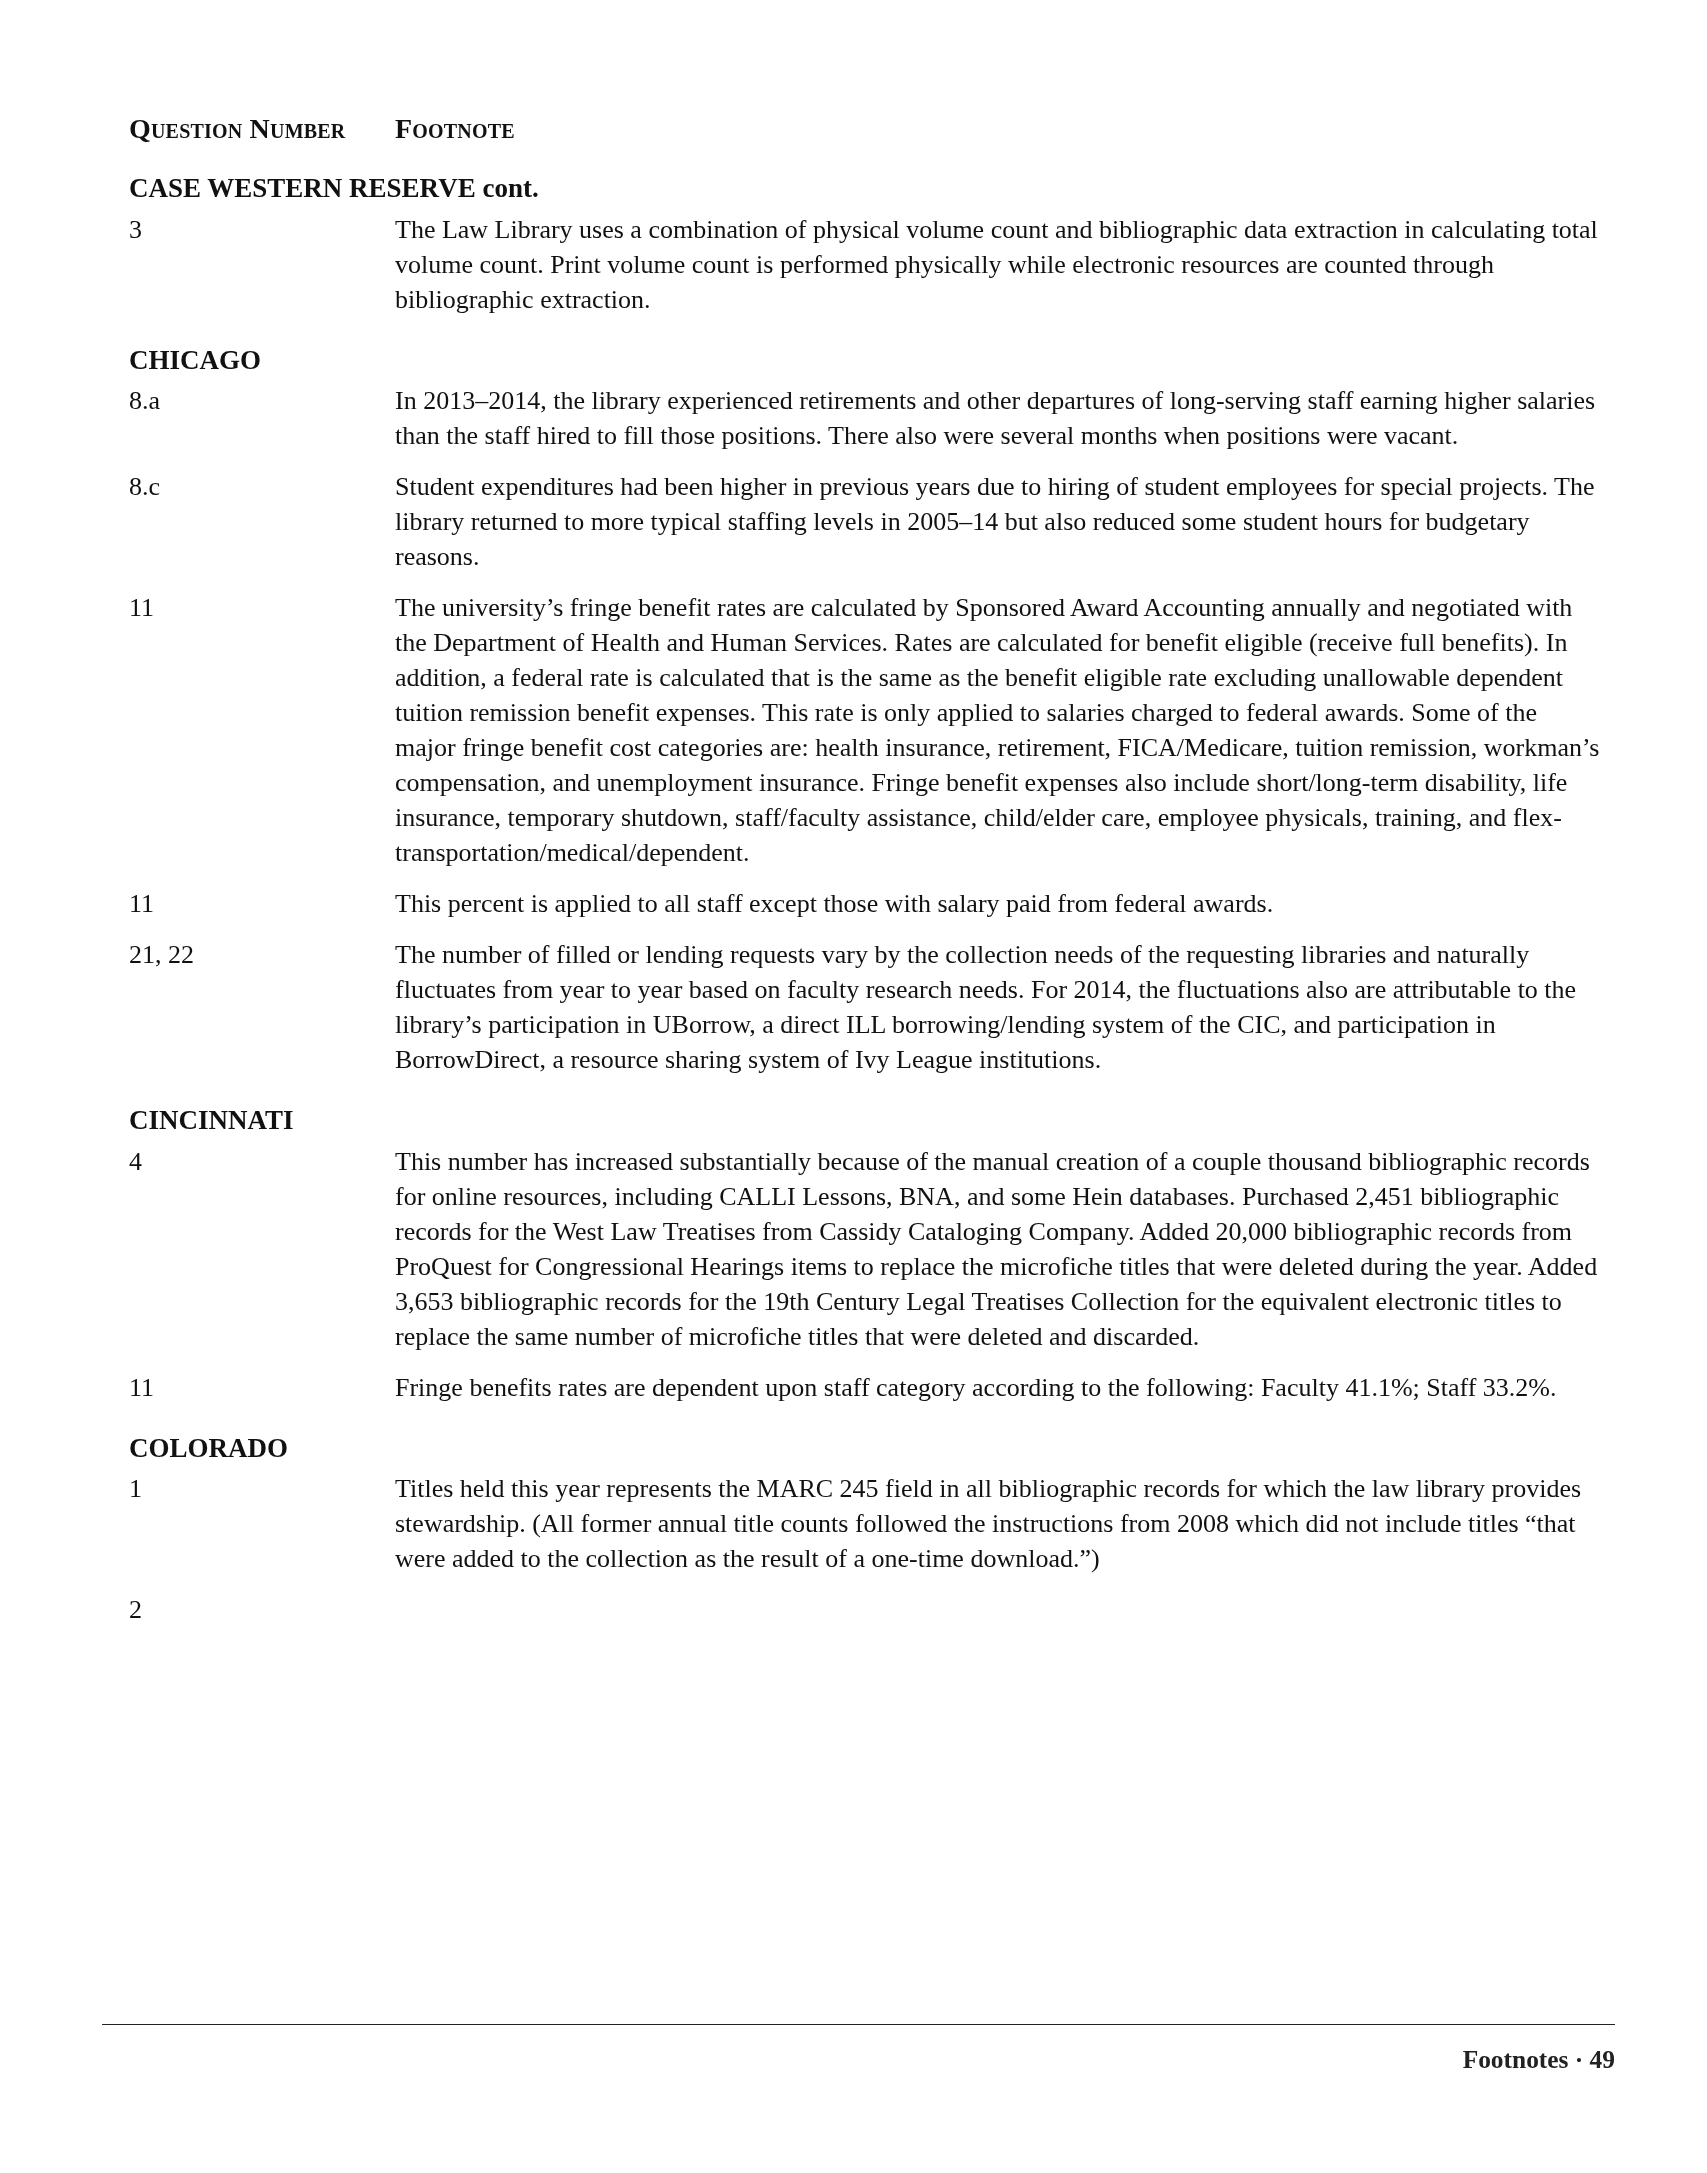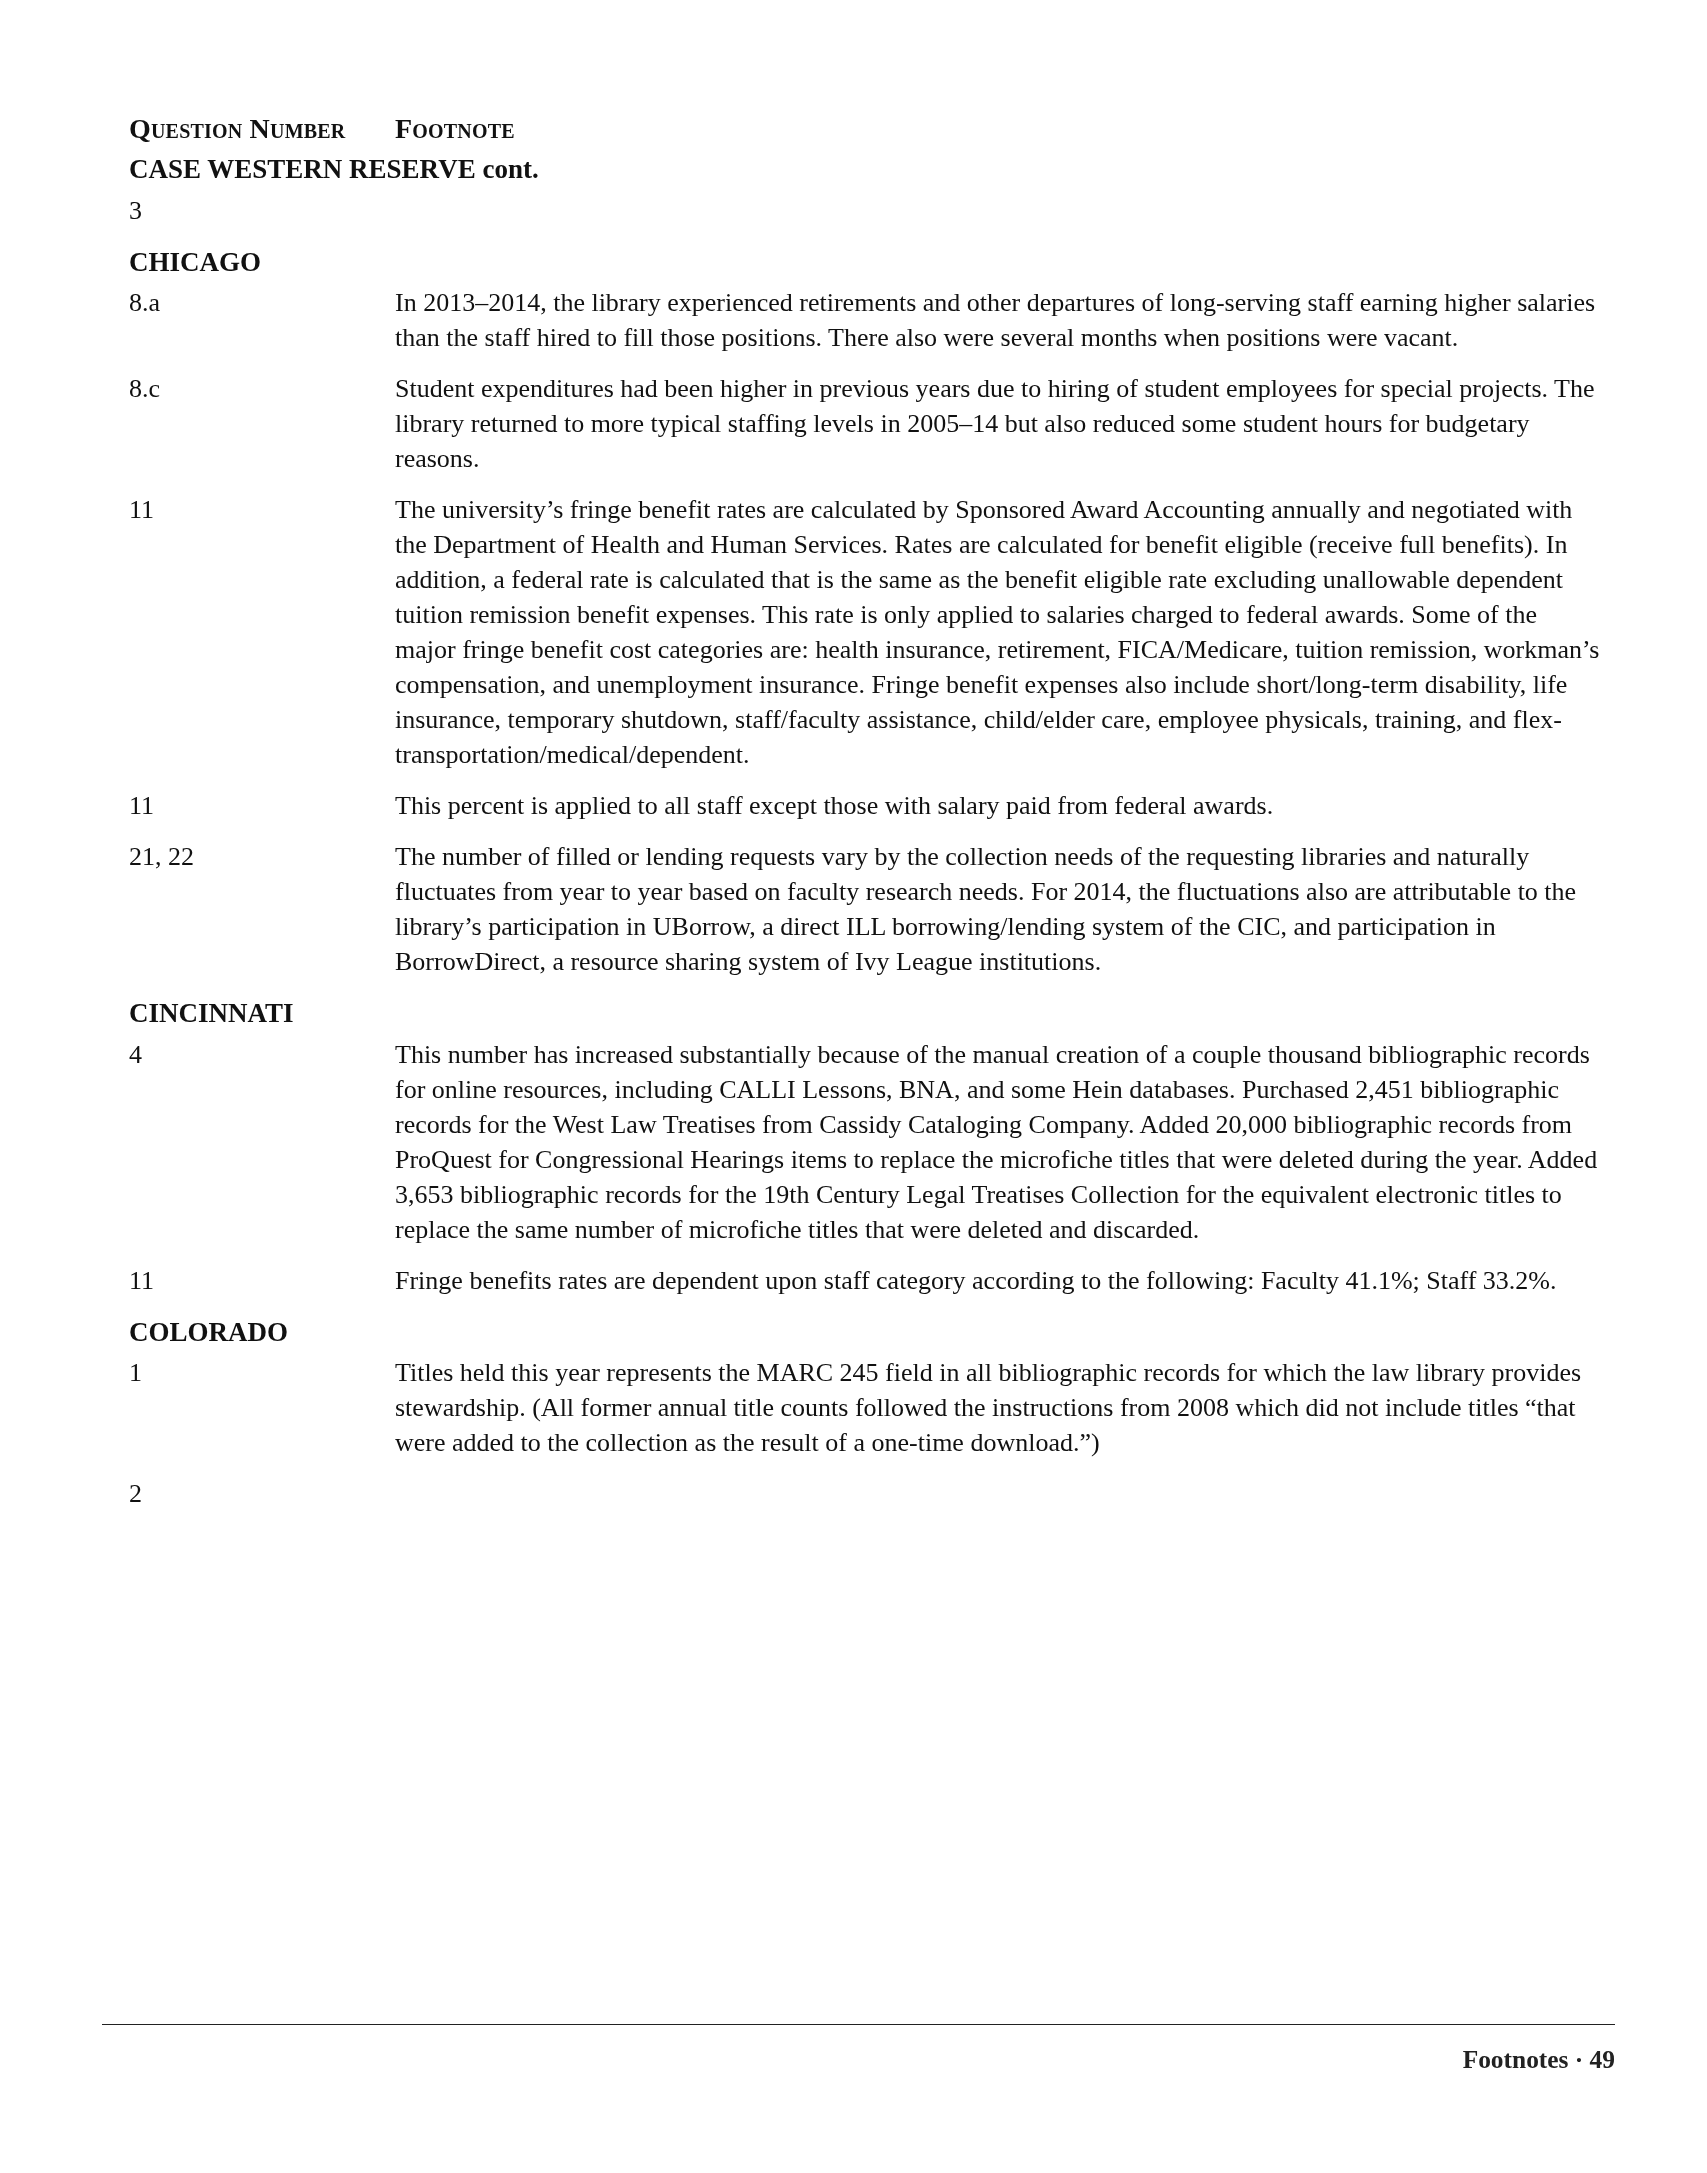--- a/index.html
+++ b/index.html
@@ -30,21 +30,21 @@
     height: 34px;
     align-items: flex-end;
     font-family: "Liberation Serif", serif;
   }
   .col-header .qn { width: 266px; }
   .section-title {
     font-family: "Liberation Serif", serif;
     font-weight: 700;
     font-size: 27px;
     line-height: 36px;
-    margin-top: 6px;
+    margin-top: 25px;
     margin-bottom: 5.6px;
   }
   .entry {
     display: flex;
     font-family: "Liberation Serif", serif;
     font-size: 26px;
     line-height: 35px;
     margin-bottom: 16px;
   }
   .entry .qnum {
@@ -80,20 +80,21 @@
 <div class="page">
   <div class="col-header">
     <span class="qn">Question Number</span>
     <span class="fn">Footnote</span>
   </div>
 
   <div>
     <div class="section-title">CASE WESTERN RESERVE cont.</div>
     <div class="entry">
       <span class="qnum">3</span>
+      <span class="text">The Law Library uses a combination of physical volume count and bibliographic data extraction in calculating total volume count. Print volume count is performed physically while electronic resources are counted through bibliographic extraction.</span>
     </div>
   </div>
 
   <div>
     <div class="section-title">CHICAGO</div>
     <div class="entry">
       <span class="qnum">8.a</span>
       <span class="text">In 2013–2014, the library experienced retirements and other departures of long-serving staff earning higher salaries than the staff hired to fill those positions. There also were several months when positions were vacant.</span>
     </div>
     <div class="entry">

